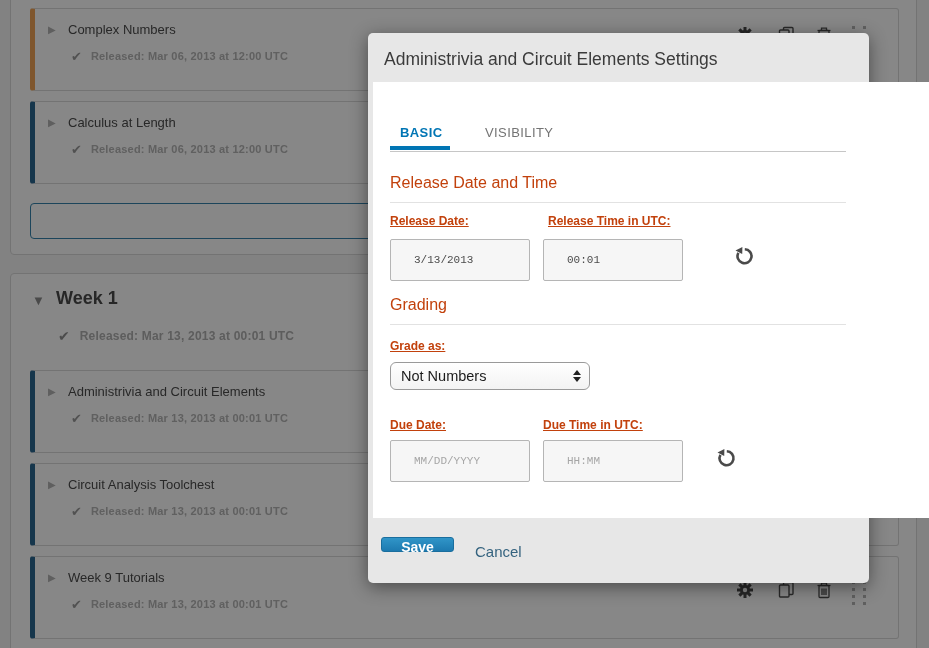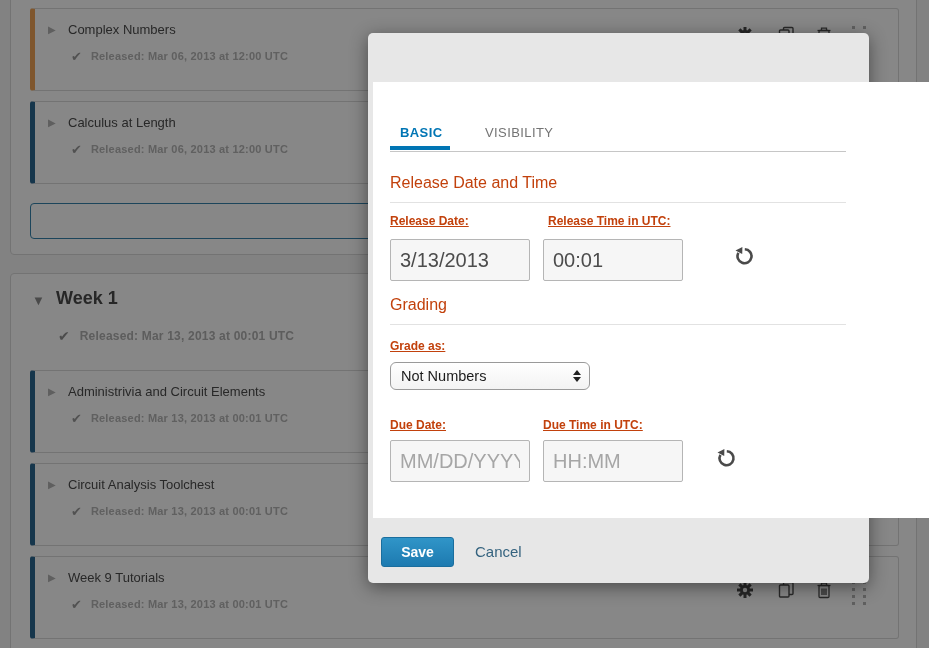--- a/index.html
+++ b/index.html
@@ -59,36 +59,36 @@
   .hr-tabs{top:69px;background:#c6c6c6;}
   .hr-release{top:120px;}
   .hr-grading{top:242px;}
 
   .sec-heading{position:absolute;left:17px;font-size:16px;color:#c2410c;line-height:1;white-space:nowrap;}
   .h-release{top:93px;}
   .h-grading{top:215px;}
 
   .flabel{position:absolute;font-size:12px;font-weight:bold;color:#c2410c;line-height:1;white-space:nowrap;text-decoration:underline;}
   .finput{position:absolute;width:140px;height:42px;box-sizing:border-box;background:#f6f6f6;
-          border:1px solid #b5b5b5;border-radius:2px;font-family:Liberation Sans, sans-serif;font-size:20px;color:#4c4c4c;
-          padding:0 9px;outline:none;}
+          border:1px solid #b5b5b5;border-radius:2px;font-family:Liberation Mono, monospace;font-size:11px;color:#4c4c4c;
+          padding:0 23px;outline:none;}
   .finput::placeholder{color:#a6a6a6;opacity:1;}
 
   .undo-btn{position:absolute;width:20px;height:20px;padding:0;border:none;background:transparent;cursor:pointer;}
 
   .grade-select{position:absolute;left:17px;top:280px;width:200px;height:28px;box-sizing:border-box;
           background:linear-gradient(#ffffff,#f3f3f3);border:1px solid #9a9a9a;border-radius:6px;
           display:flex;align-items:center;justify-content:space-between;padding:0 8px 0 10px;cursor:default;}
   .grade-select .val{font-size:14.5px;color:#1c1c1c;line-height:1;}
   .sel-arrows{display:flex;flex-direction:column;gap:2px;align-items:center;}
   .sel-arrows b{width:0;height:0;border-left:4px solid transparent;border-right:4px solid transparent;}
   .arr-up{border-bottom:5px solid #222;}
   .arr-down{border-top:5px solid #222;}
 
-  .save-btn{position:absolute;left:13px;top:504px;width:73px;height:30px;
+  .save-btn{position:absolute;left:13px;top:504px;width:73px;height:15px;
             background:linear-gradient(#3095c8,#1d7ab0);border:1px solid #1a6e9e;border-radius:3px;
             color:#fff;font-family:inherit;font-size:14px;font-weight:bold;cursor:pointer;}
   .cancel-link{position:absolute;left:107px;top:511px;font-size:15px;color:#35637f;line-height:1;
             text-decoration:none;cursor:pointer;}
 
   svg{display:block;}
 </style>
 </head>
 <body>
 
@@ -231,20 +231,21 @@
           <i></i>
           <i></i>
           <i></i>
         </span>
     </div>
   </div>
 
   <div class="overlay"></div>
 
   <div class="modal">
+    <div class="modal-title">Administrivia and Circuit Elements Settings</div>
 
     <div class="panel">
       <span class="tab tab-basic">BASIC</span>
       <span class="tab tab-visibility">VISIBILITY</span>
       <div class="tab-underline"></div>
       <div class="hr hr-tabs"></div>
 
       <div class="sec-heading h-release">Release Date and Time</div>
       <div class="hr hr-release"></div>
 

